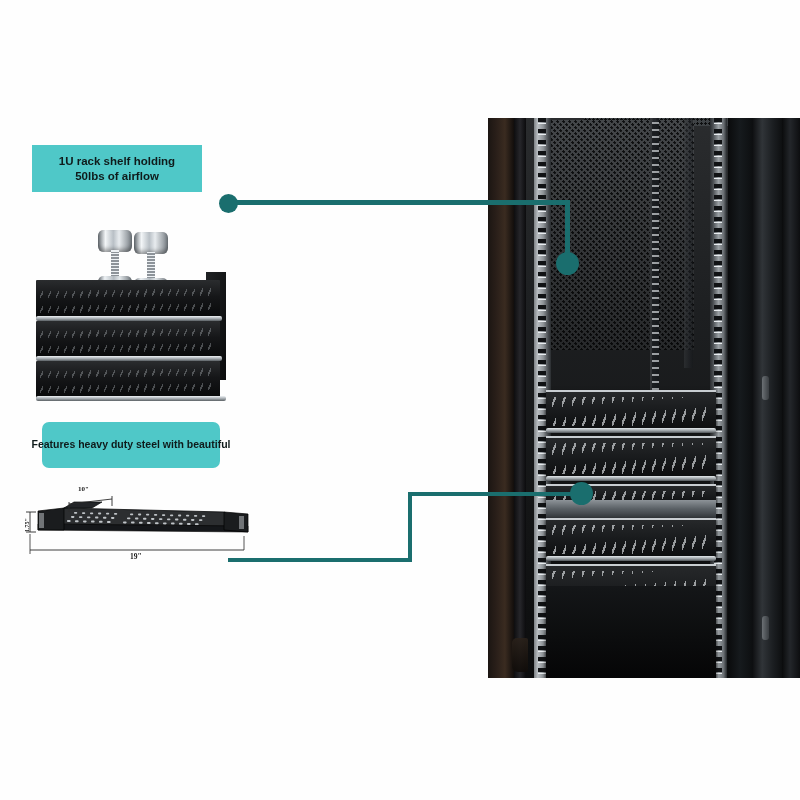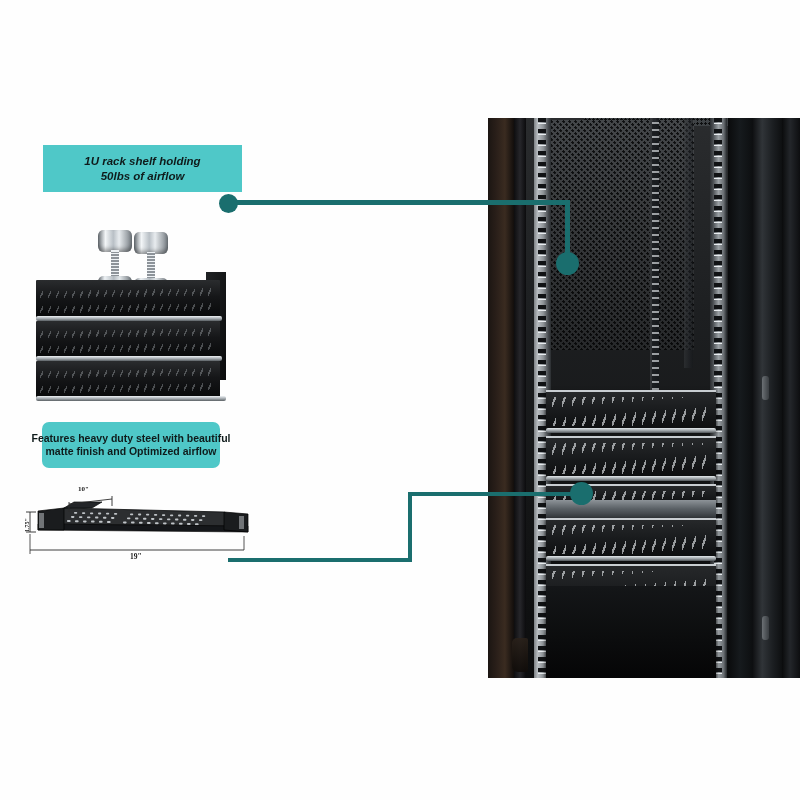--- a/index.html
+++ b/index.html
@@ -151,21 +151,21 @@
   .callout {
     position: absolute;
     background: #4fc8c8;
     color: #0f1b1b;
     display: flex; align-items: center; justify-content: center;
     text-align: center;
     font-weight: bold;
     line-height: 1.28;
     padding: 4px 8px;
   }
-  #callout-1 { left: 43px; top: 145px; width: 199px; height: 47px; font-size: 11.5px; font-style: italic; }
+  #callout-1 { left: 32px; top: 145px; width: 170px; height: 47px; font-size: 11.5px; }
   #callout-2 { left: 42px; top: 422px; width: 178px; height: 46px; font-size: 10.5px; border-radius: 7px; }
   .callout .l1, .callout .l2 { display: block; white-space: nowrap; }
 
   
   .lead { position: absolute; background: #1a6e6e; }
   .lead-dot {
     position: absolute; border-radius: 50%;
     background: #1a6e6e;
   }
 
@@ -298,21 +298,20 @@
   </div>
 
   <div class="lead-dot" style="left:219px; top:194px; width:19px; height:19px;"></div>
   <div class="lead" style="left:228px; top:200px; width:342px; height:5px;"></div>
   <div class="lead" style="left:565px; top:200px; width:5px; height:58px;"></div>
   <div class="lead-dot" style="left:556px; top:252px; width:23px; height:23px;"></div>
 
   <div class="callout" id="callout-2">
     <div>
       <span class="l1">Features heavy duty steel with beautiful</span>
-      <span class="l2">matte finish and Optimized airflow</span>
     </div>
   </div>
 
   <div class="lead" style="left:228px; top:558px; width:184px; height:4px;"></div>
   <div class="lead" style="left:408px; top:492px; width:4px; height:70px;"></div>
   <div class="lead" style="left:408px; top:492px; width:175px; height:4px;"></div>
   <div class="lead-dot" style="left:570px; top:482px; width:23px; height:23px;"></div>
 
   <div class="shelf-stack">
 

